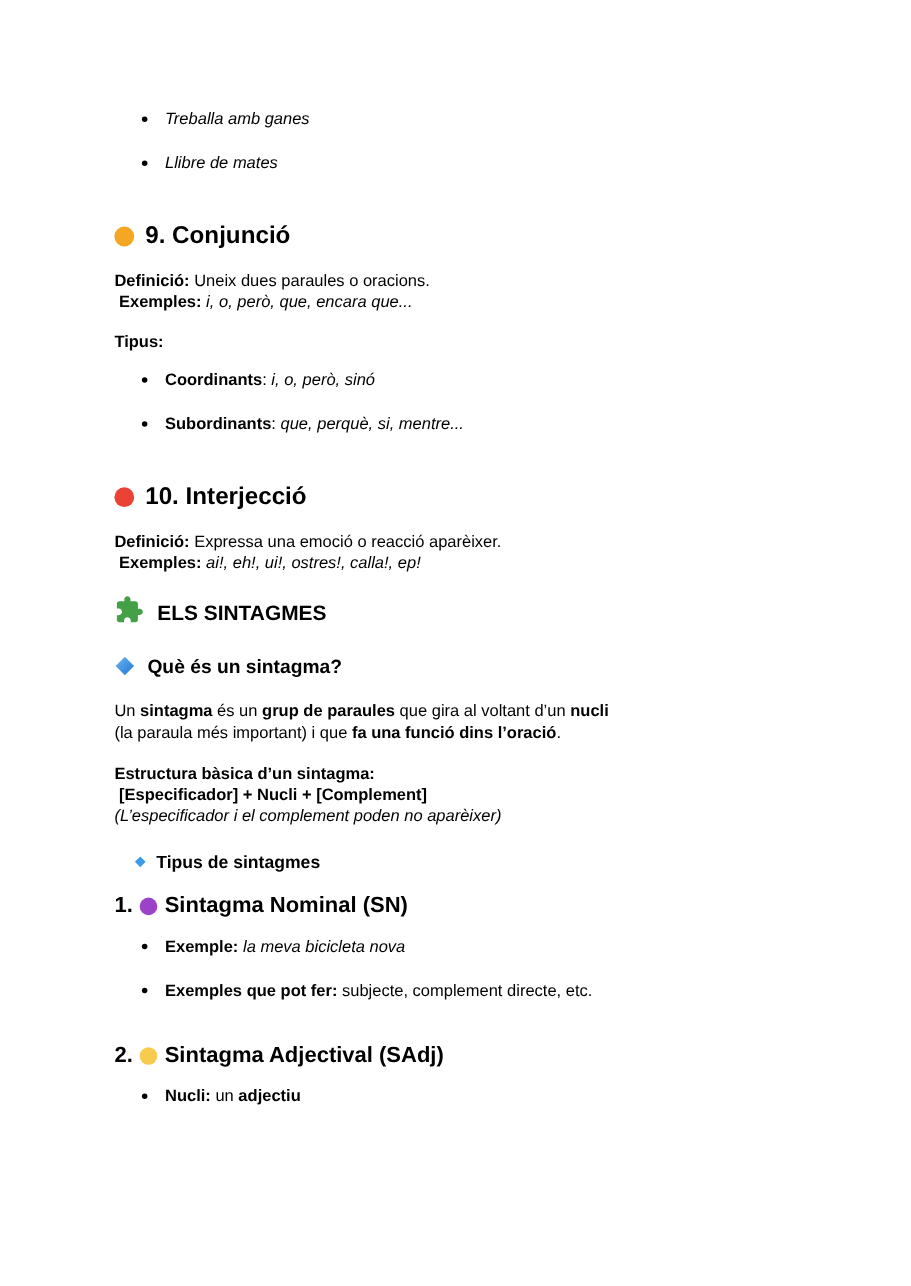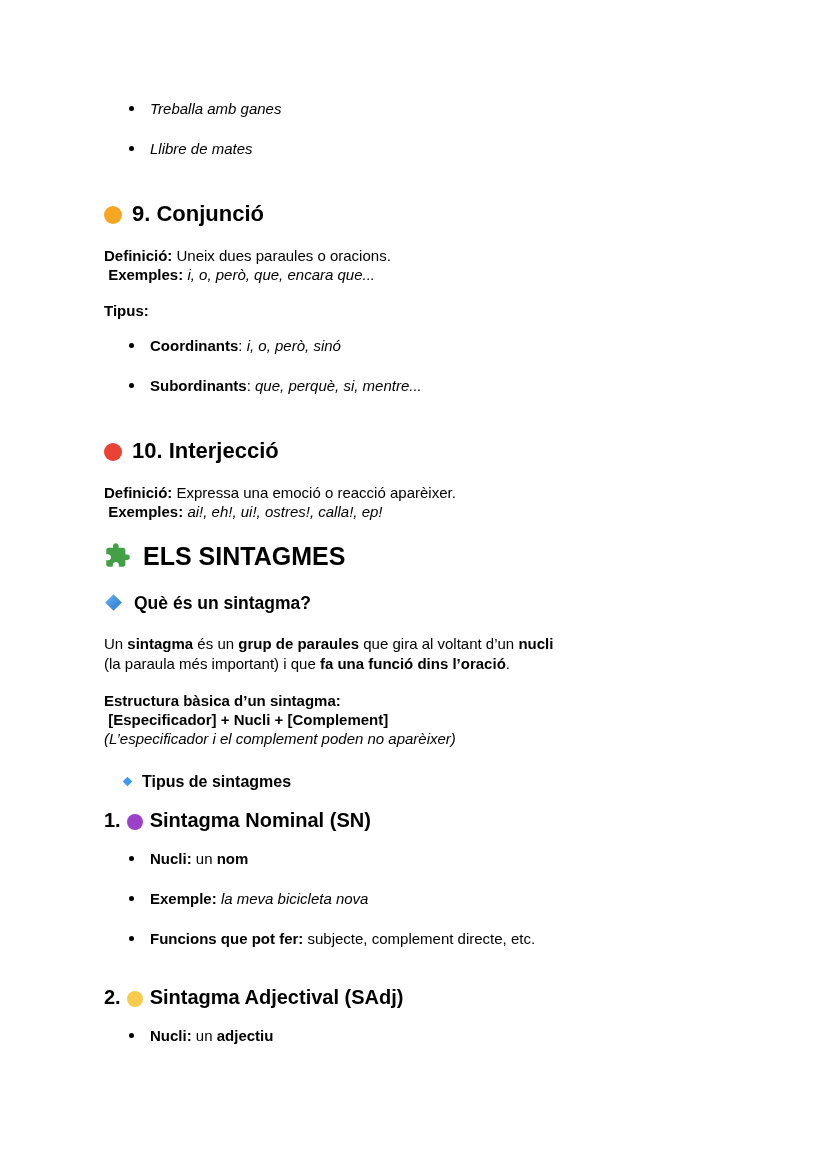--- a/index.html
+++ b/index.html
@@ -9,21 +9,21 @@
     width:668px; height:1169px; overflow:hidden; background:#ffffff;
     padding:100px 104px 19px 104px; color:#000000;
     font-size:15px; line-height:19px;
   }
   .page b { font-weight:700; }
   .page b, .page i, .page span.t { white-space:pre-wrap; }
 
   p { margin:0 0 17px 0; }
 
   h3.sec { font-size:22px; line-height:21px; font-weight:700; margin:46px 0 22px 0; }
-  h1.big { font-size:25px; line-height:30px; font-weight:700; margin:20px 0 22px 0; }
+  h1.big { font-size:19px; line-height:30px; font-weight:700; margin:20px 0 22px 0; }
   h2.sub { font-size:17.5px; line-height:21px; font-weight:700; margin:0 0 20px 0; }
   h3.tipush { font-size:16px; line-height:20px; font-weight:700; margin:24px 0 19px 0; padding-left:18px; }
 
   ul.blist { list-style:none; padding-left:46px; margin:0; }
   ul.blist li { position:relative; line-height:17px; margin-bottom:23px; }
   ul.blist li:last-child { margin-bottom:0; }
   ul.blist.sub { margin-bottom:41px; }
   .marker { position:absolute; left:-21px; top:6px; width:5px; height:5px; border-radius:50%; background:#000; }
 
   .dot { display:inline-block; width:18px; height:18px; border-radius:50%; vertical-align:-2.5px; margin-right:10px; }
@@ -84,23 +84,22 @@
 
   <p class="estructura"><b>Estructura bàsica d’un sintagma:</b><br><b> [Especificador] + Nucli + [Complement]</b><br><i>(L’especificador i el complement poden no aparèixer)</i></p>
 
   <h3 class="tipush"><span class="diamond-sm"><svg viewBox="0 0 20 20" aria-hidden="true">
           <path fill="#3D9AE8" d="M10 1.2 18.8 10 10 18.8 1.2 10Z"></path>
         </svg></span><span class="t">Tipus de sintagmes</span></h3>
 
   <p class="num"><b>1.</b><span class="dot mini purple"></span><b>Sintagma Nominal (SN)</b></p>
 
   <ul class="blist sub">
-    <li><span class="marker"></span><b>Nucli:</b><span class="t"> un </span><b>nom</b></li>
     <li><span class="marker"></span><b>Exemple:</b><span class="t"> </span><i>la meva bicicleta nova</i></li>
-    <li><span class="marker"></span><b>Funcions que pot fer:</b><span class="t"> subjecte, complement directe, etc.</span></li>
+    <li><span class="marker"></span><b>Exemples que pot fer:</b><span class="t"> subjecte, complement directe, etc.</span></li>
   </ul>
 
   <p class="num"><b>2.</b><span class="dot mini yellow"></span><b>Sintagma Adjectival (SAdj)</b></p>
 
   <ul class="blist">
     <li><span class="marker"></span><b>Nucli:</b><span class="t"> un </span><b>adjectiu</b></li>
   </ul>
 
 </div>
 

